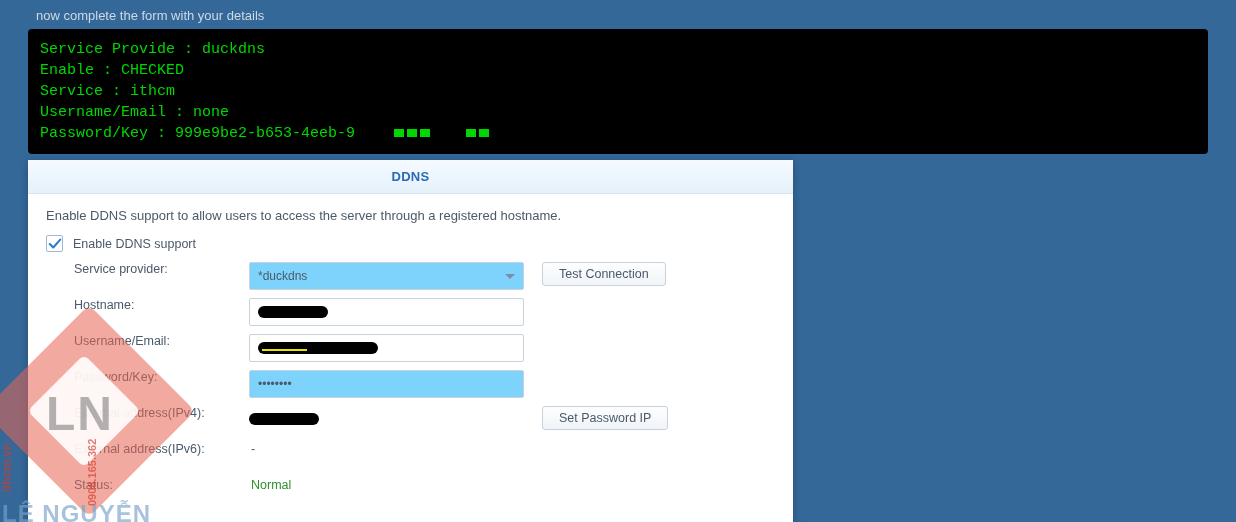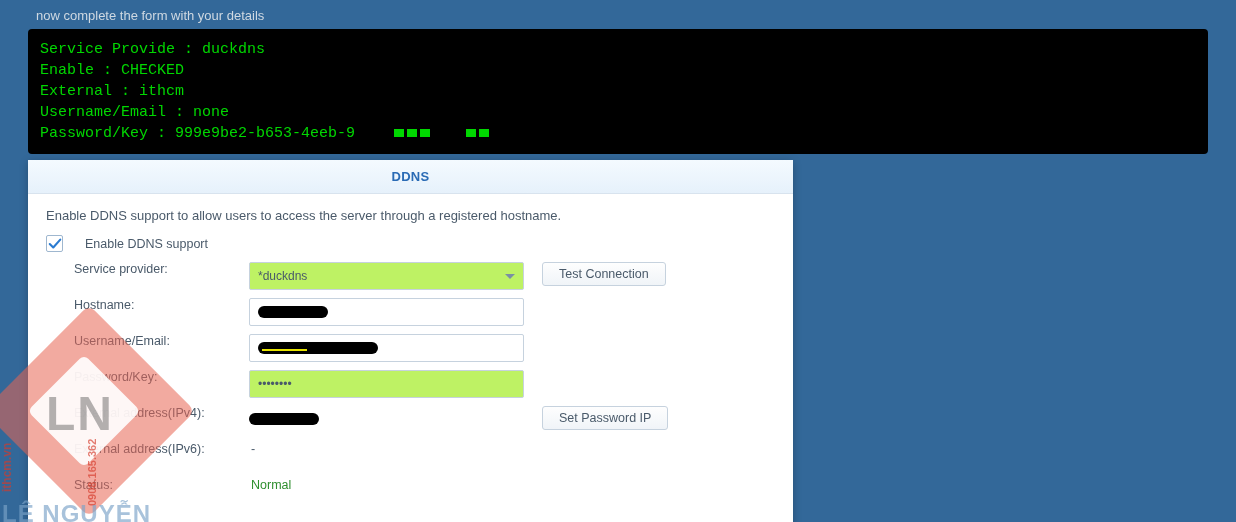--- a/index.html
+++ b/index.html
@@ -64,21 +64,20 @@
     color: #4a5a6a;
     padding: 14px 18px 8px 18px;
     font-size: 13px;
   }
   .check-row {
     display: flex;
     align-items: center;
     padding: 4px 18px 10px 18px;
     color: #4a5a6a;
     font-size: 12.5px;
-    gap: 12px;
   }
   .checkbox {
     width: 17px; height: 17px;
     border: 1px solid #9fb7cf;
     border-radius: 2px;
     margin-right: 10px;
     display: inline-flex;
     align-items: center;
     justify-content: center;
     background: #fff;
@@ -94,21 +93,21 @@
   }
   .form-label {
     width: 175px;
     color: #4a5a6a;
     font-size: 12.5px;
   }
   .form-input, .form-select {
     width: 275px;
     height: 28px;
     border: 1px solid #c6d2de;
-    background: #bef264;
+    background: #7dd3fc;
     color: #4a5a6a;
     font-size: 12px;
     padding: 0 8px;
     border-radius: 2px;
     font-family: inherit;
   }
   .form-select {
     display: flex;
     align-items: center;
     justify-content: space-between;
@@ -228,21 +227,21 @@
   }
 </style>
 </head>
 <body>
 
 <div class="header-text">now complete the form with your details</div>
 
 <div class="terminal">
   <div class="terminal-line">Service Provide : duckdns</div>
   <div class="terminal-line">Enable : CHECKED</div>
-  <div class="terminal-line">External : ithcm</div>
+  <div class="terminal-line">Service : ithcm</div>
   <div class="terminal-line">Username/Email : none</div>
   <div class="terminal-line" style="display:inline-block">Password/Key : 999e9be2-b653-4eeb-9</div>
   <span class="cursor-blocks">
     <span></span><span></span><span></span><span class="gap"></span><span></span><span></span>
   </span>
 </div>
 
 <div class="panel">
   <div class="panel-header">DDNS</div>
   <div class="panel-desc">Enable DDNS support to allow users to access the server through a registered hostname.</div>

